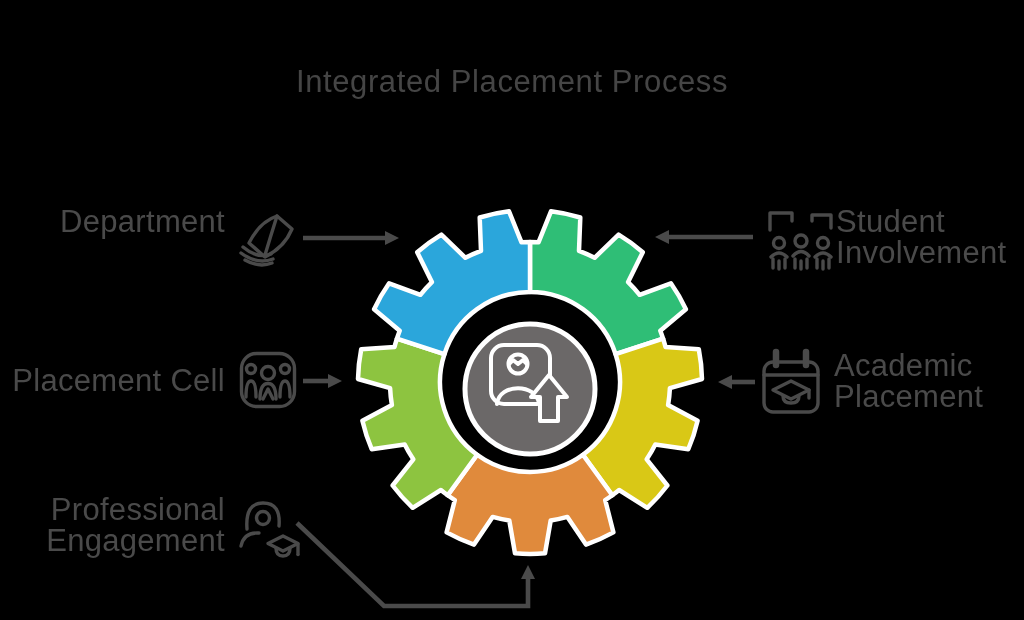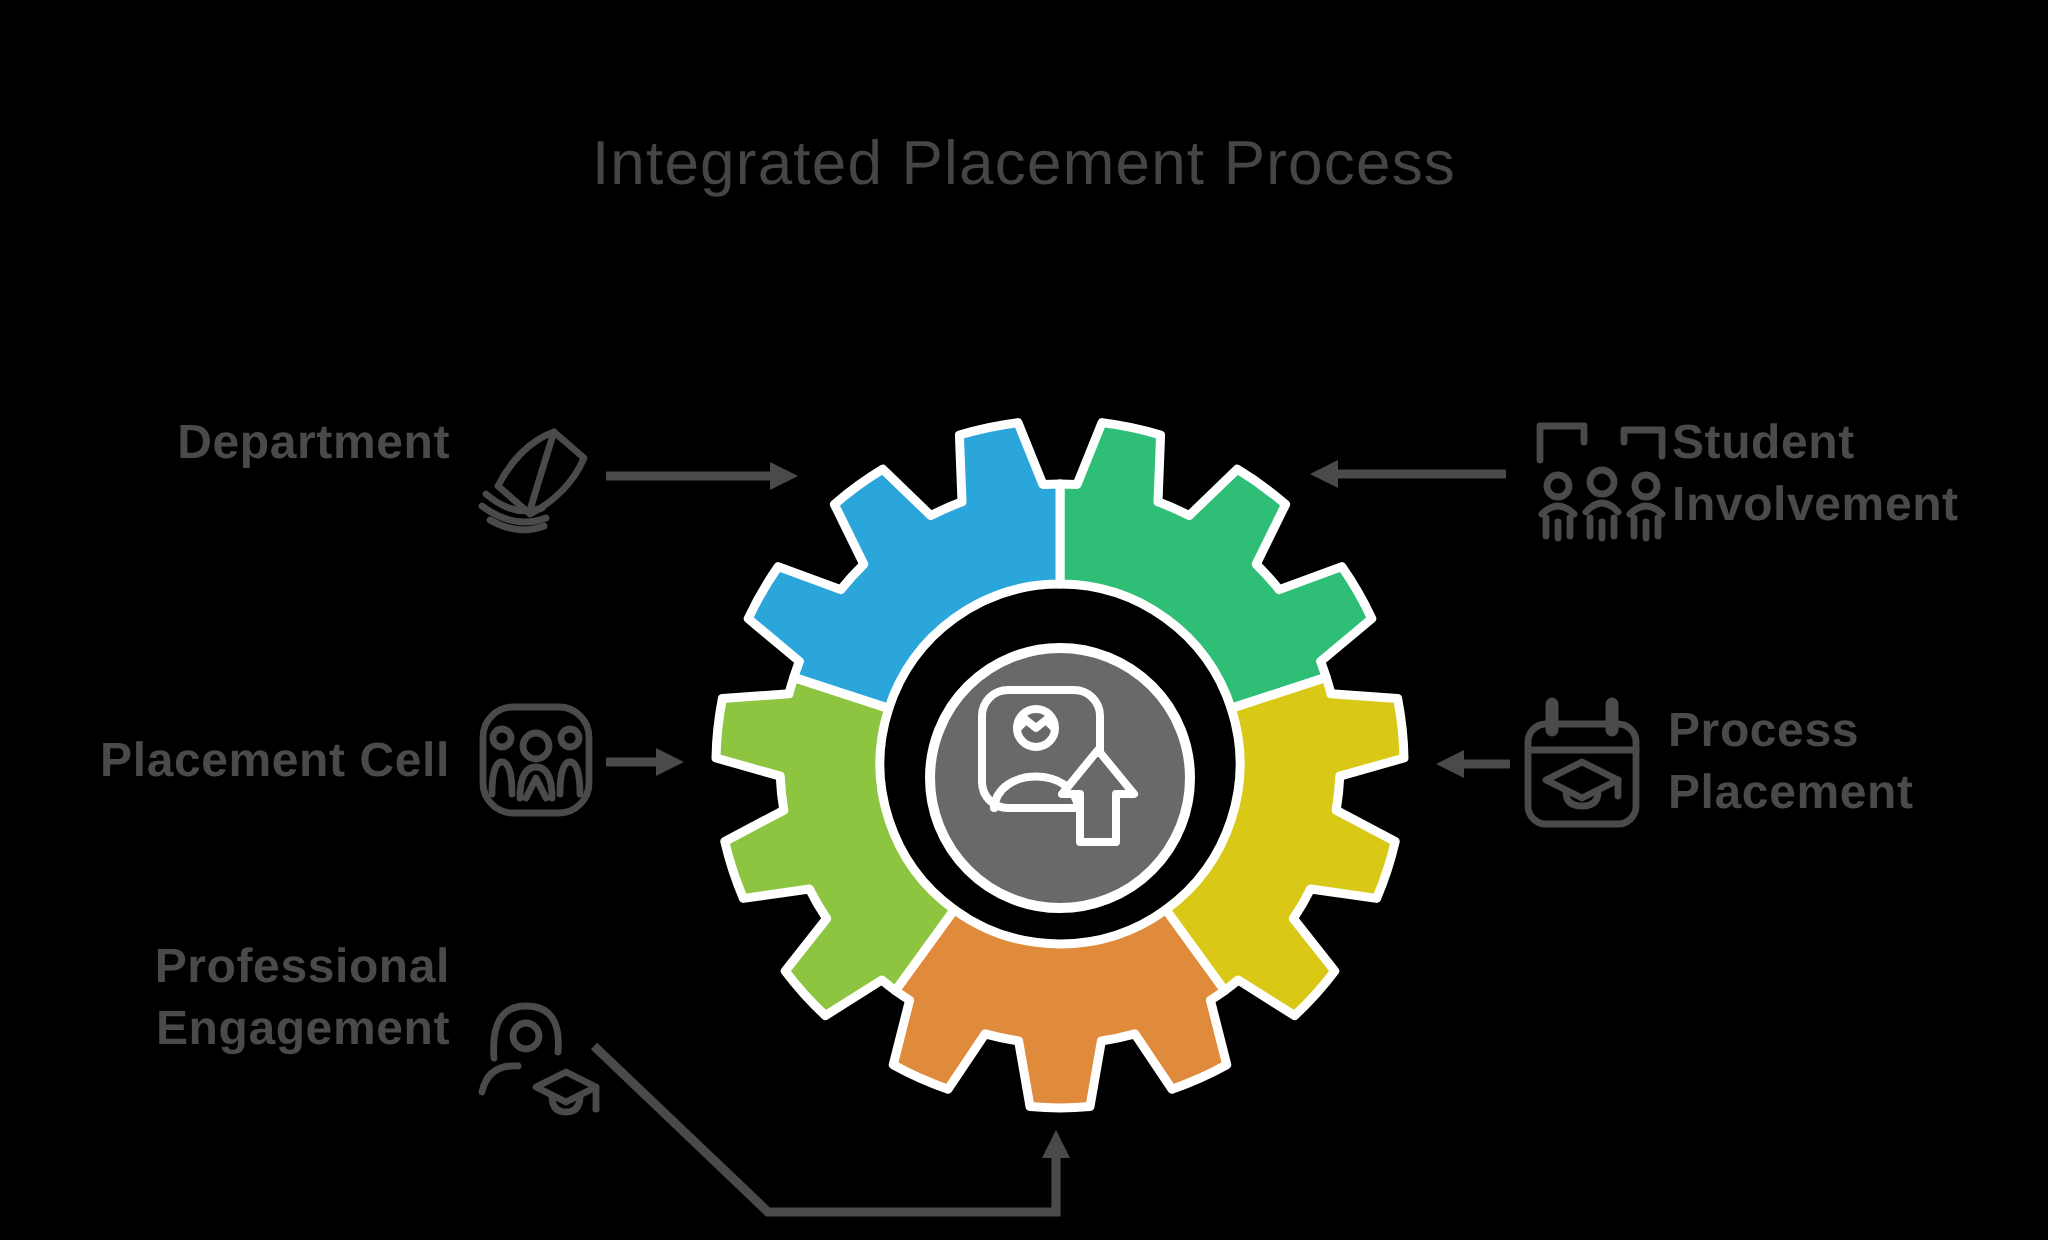--- a/index.html
+++ b/index.html
@@ -9,21 +9,21 @@
     font-family:"Liberation Sans", sans-serif;
   }
   .canvas{position:relative;width:1024px;height:620px;}
   .art{position:absolute;left:0;top:0;}
   .title{
     position:absolute;left:0;top:64px;width:1024px;
     text-align:center;font-size:31px;font-weight:normal;
     letter-spacing:.6px;color:var(--title-ink,#454545);
   }
   .label{
-    position:absolute;font-size:24px;font-weight:bold;line-height:31px;
+    position:absolute;font-size:31px;font-weight:normal;line-height:31px;
     letter-spacing:.3px;color:var(--ink,#4a4a4a);
   }
   .label.left{left:0;width:225px;text-align:right;}
   .label.right{text-align:left;}
   
   .icon-stroke{stroke:var(--ink,#4a4a4a);stroke-width:3.4;fill:none;stroke-linecap:round;stroke-linejoin:round;}
   .icon-fill{fill:var(--ink,#4a4a4a);stroke:none;}
   .icon-thick{stroke-width:6.5;stroke-linecap:round;}
   .arrow-line{stroke:var(--arrow,#4a4a4a);stroke-width:4.6;fill:none;stroke-linejoin:miter;}
   .arrow-head{fill:var(--arrow,#4a4a4a);stroke:none;}
@@ -148,22 +148,22 @@
   <div class="label left" style="top:365px">
     <div>Placement Cell</div>
   </div>
 
   <div class="label right" style="left:836px;top:206px">
     <div>Student</div>
     <div>Involvement</div>
   </div>
 
   <div class="label right" style="left:834px;top:350px">
-    <div>Process</div>
+    <div>Academic</div>
     <div>Placement</div>
   </div>
 
-  <div class="label left" style="top:468px">
+  <div class="label left" style="top:494px">
     <div>Professional</div>
     <div>Engagement</div>
   </div>
 
 </div>
 
 </body></html>

